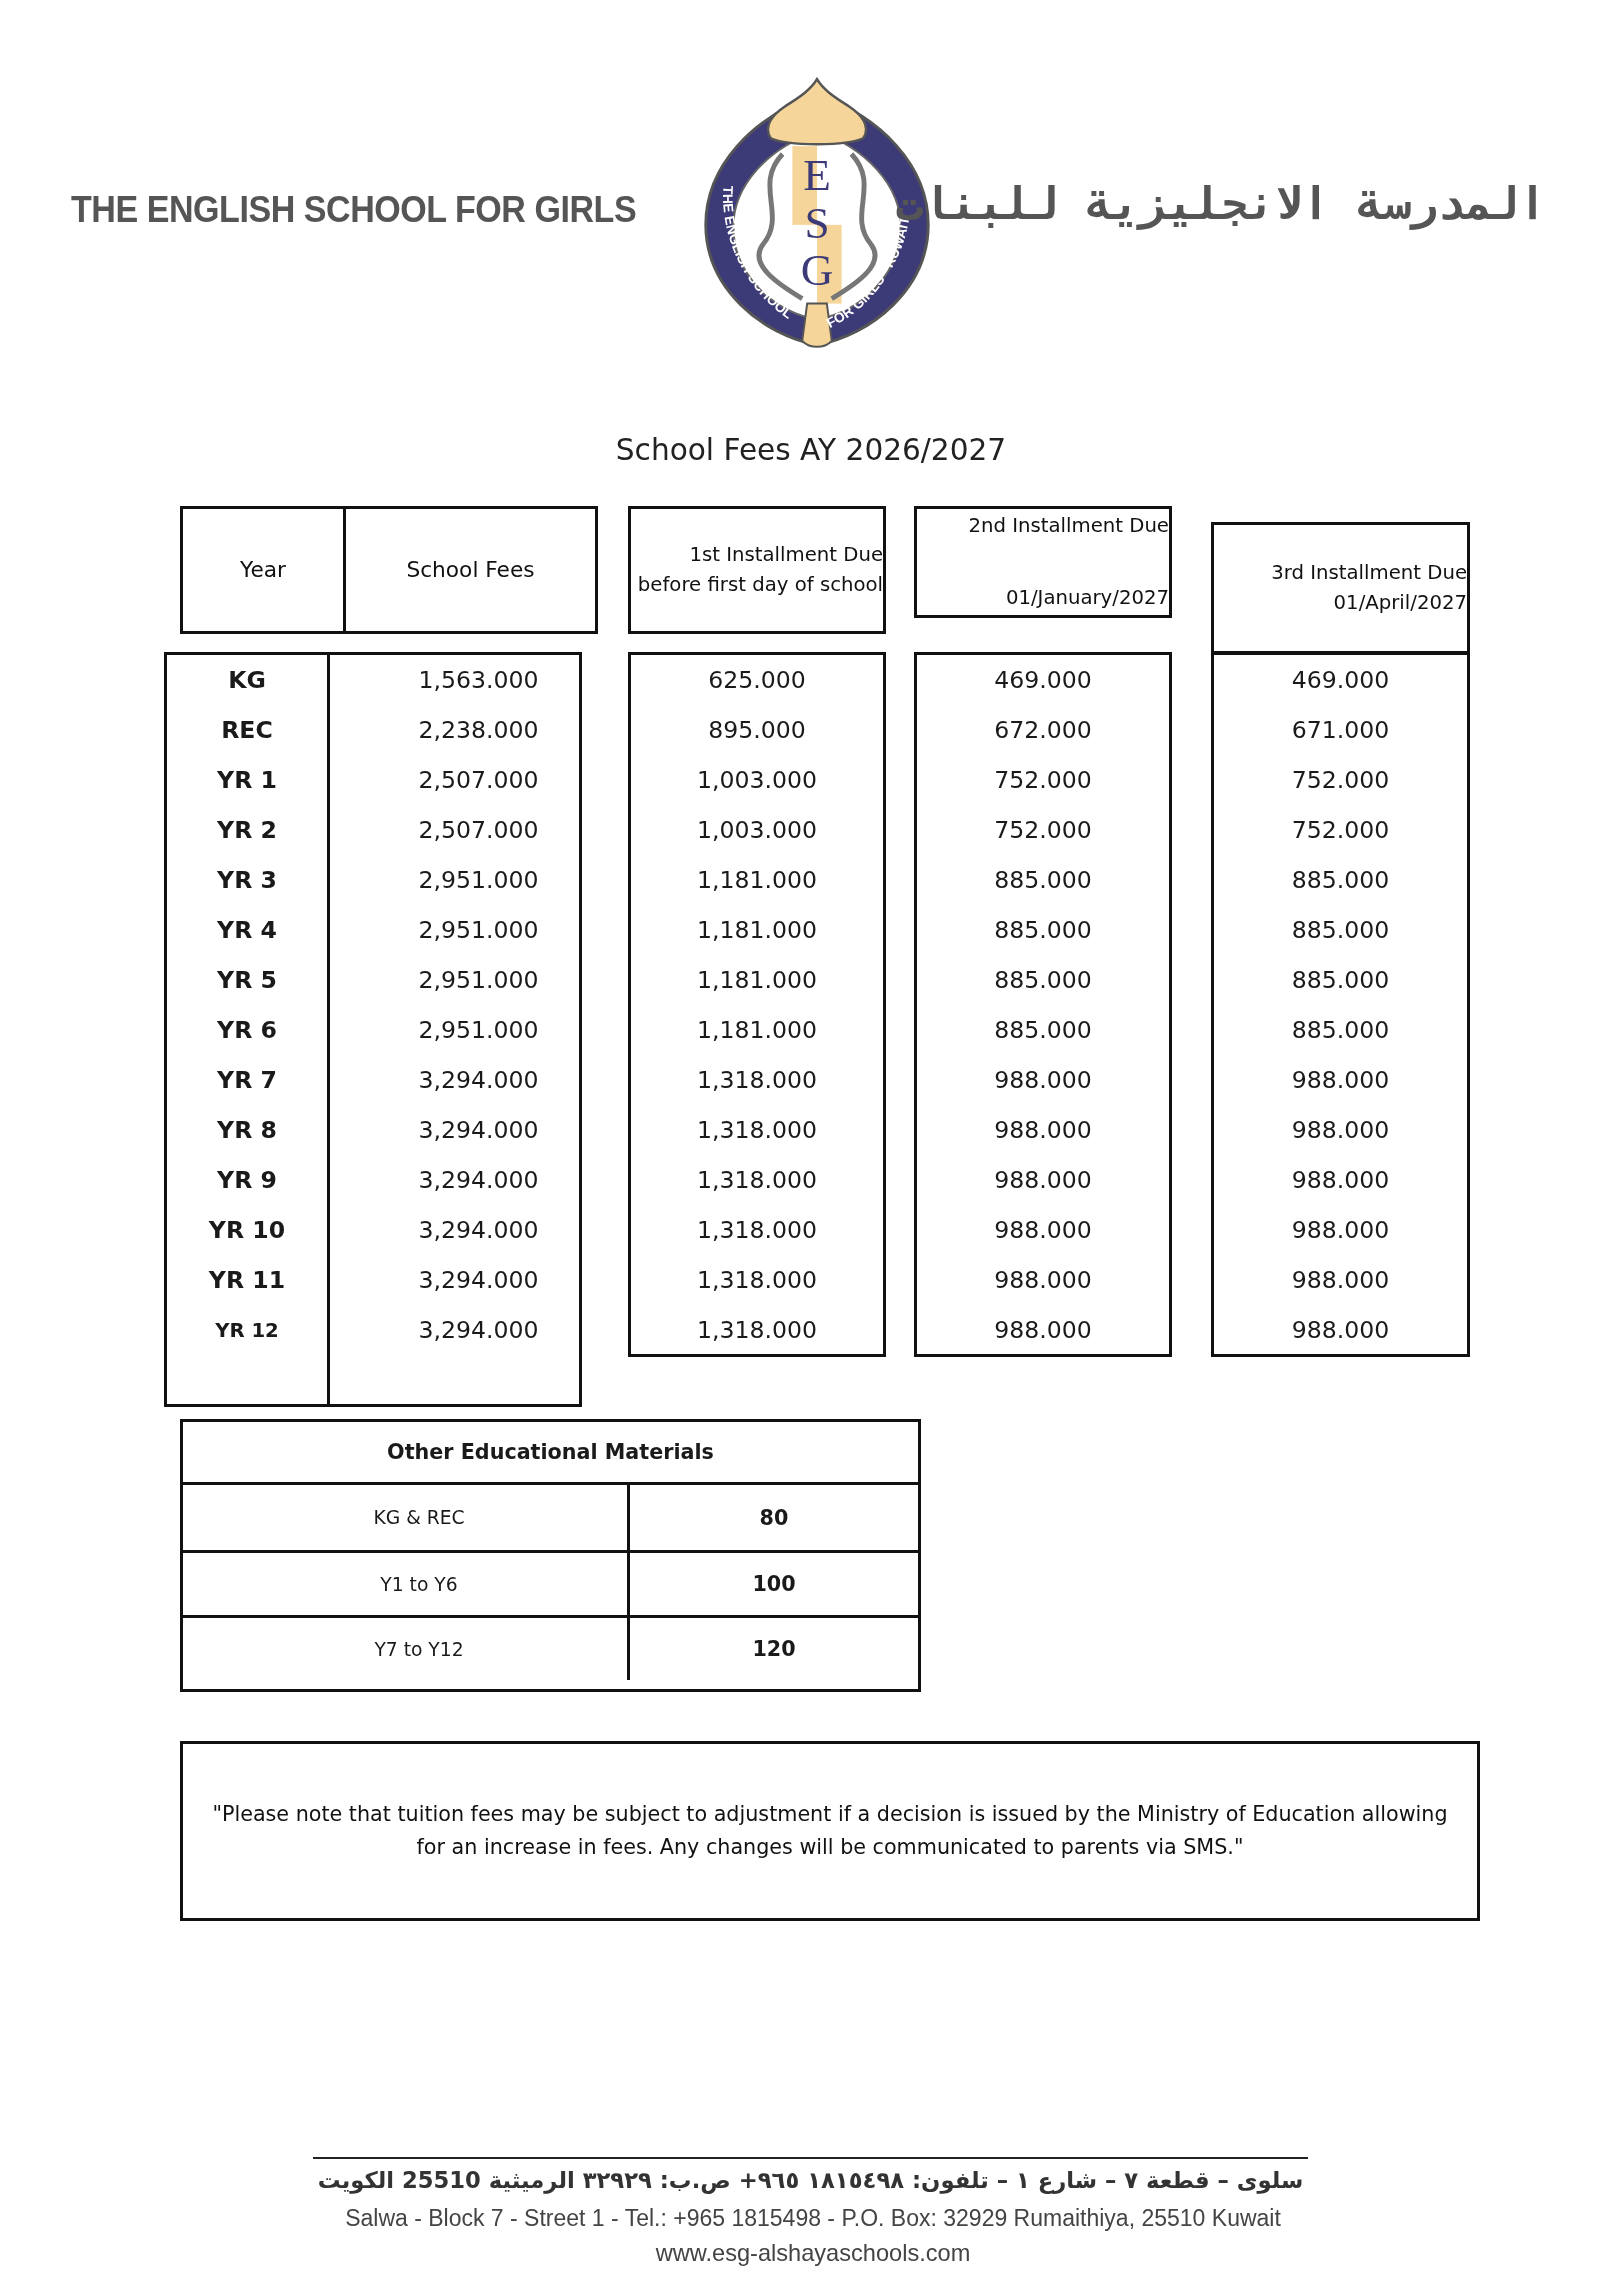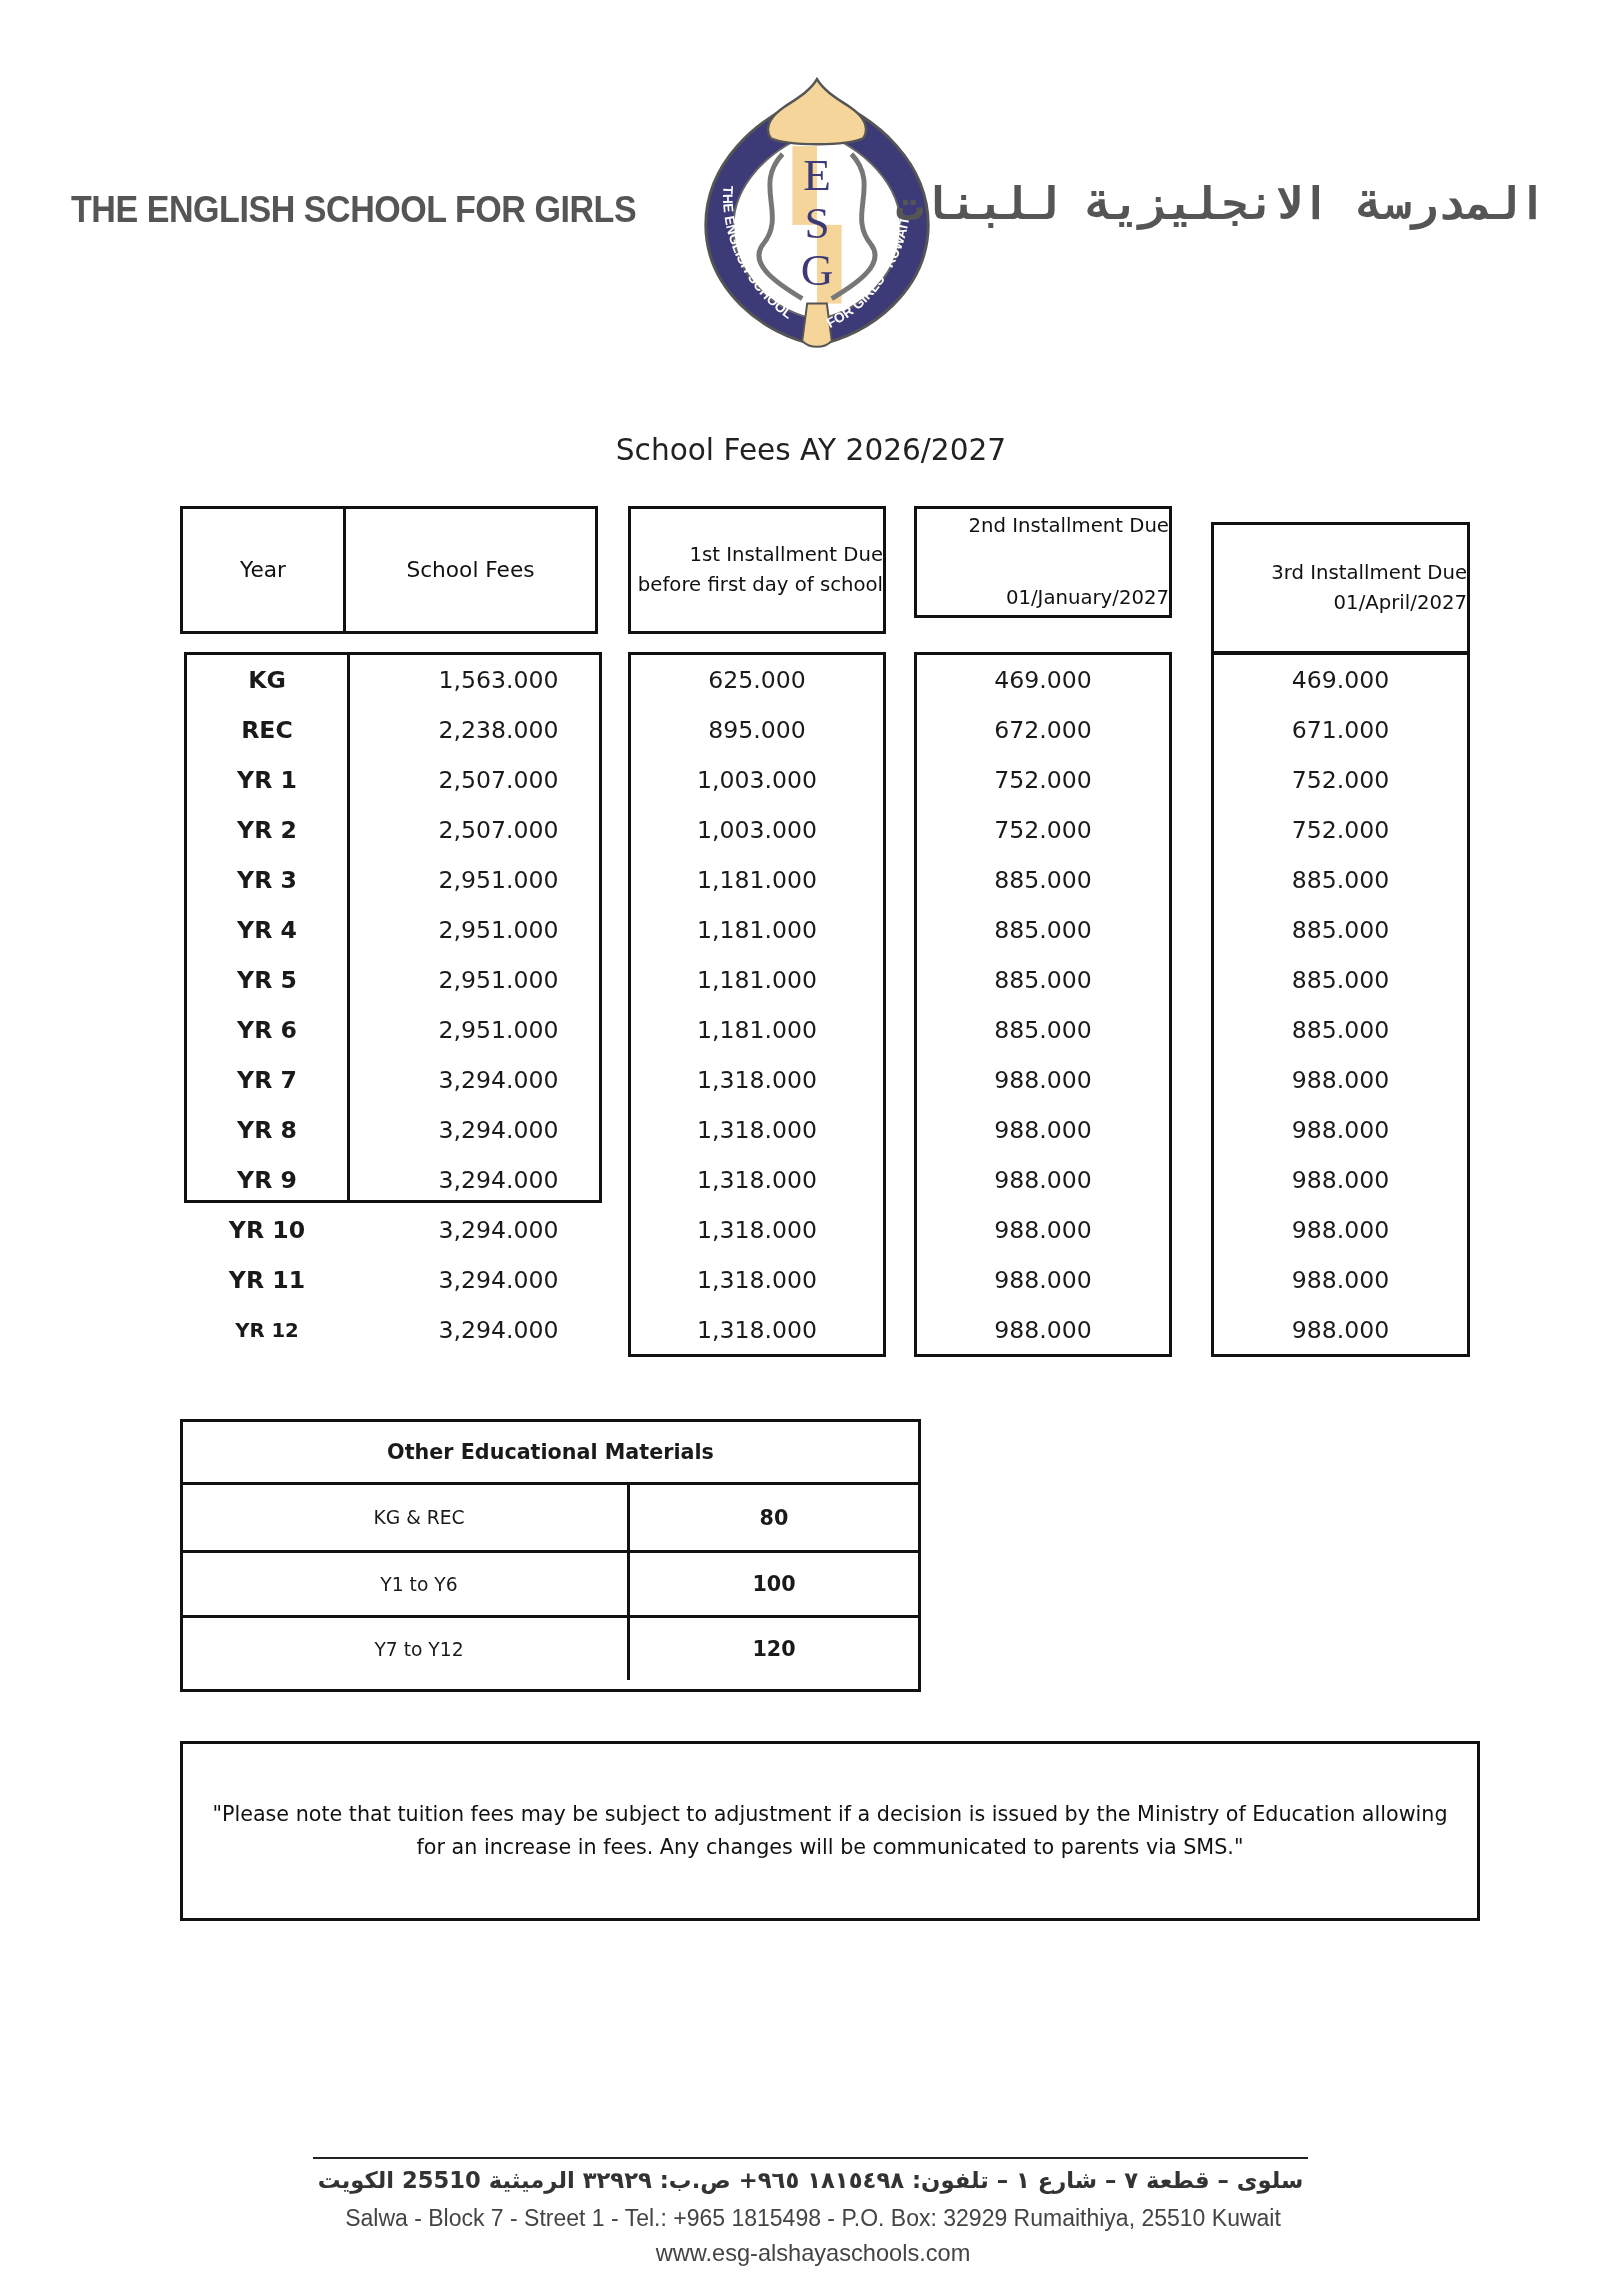--- a/index.html
+++ b/index.html
@@ -118,21 +118,21 @@
 <div class="box hdr" style="left:914px; top:506px; width:258px; height:112px; flex-direction:column;gap:42px;">
   <span>2nd Installment Due</span>
   <span>01/January/2027</span>
 </div>
 
 <div class="box hdr" style="left:1211px; top:522px; width:259px; height:132px; flex-direction:column;">
   <span>3rd Installment Due</span>
   <span>01/April/2027</span>
 </div>
 
-<div class="box split" style="left:184px; top:652px; width:418px; height:551px;">
+<div class="box split" style="left:164px; top:652px; width:418px; height:755px;">
   <div class="cell" style="width:160px; align-items:flex-start;">
     <div class="col" id="col-year" style="position:relative; width:100%;">
         <div class="row yr">KG</div>
         <div class="row yr">REC</div>
         <div class="row yr">YR 1</div>
         <div class="row yr">YR 2</div>
         <div class="row yr">YR 3</div>
         <div class="row yr">YR 4</div>
         <div class="row yr">YR 5</div>
         <div class="row yr">YR 6</div>

